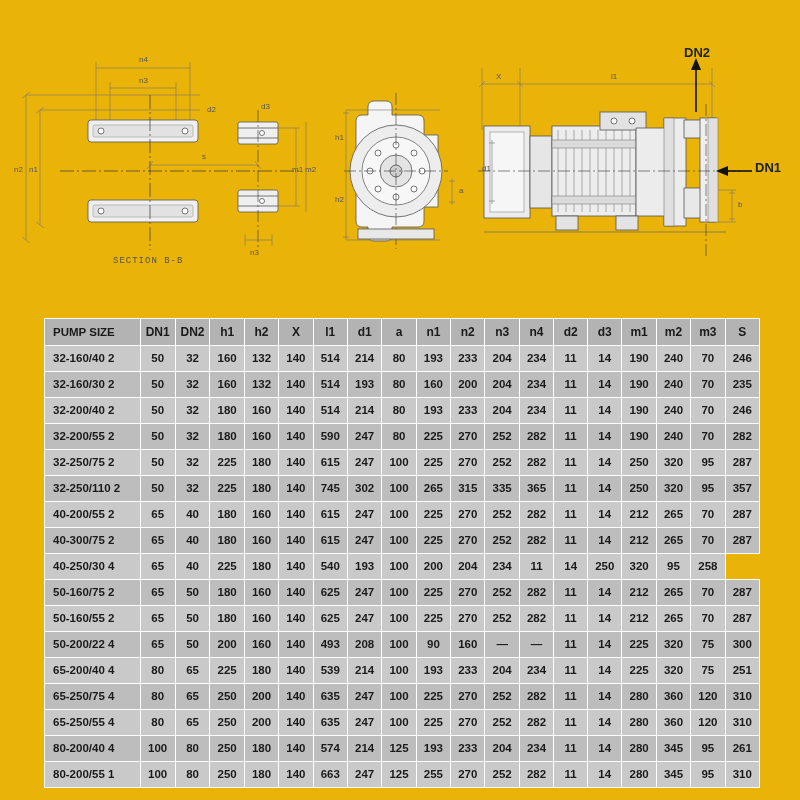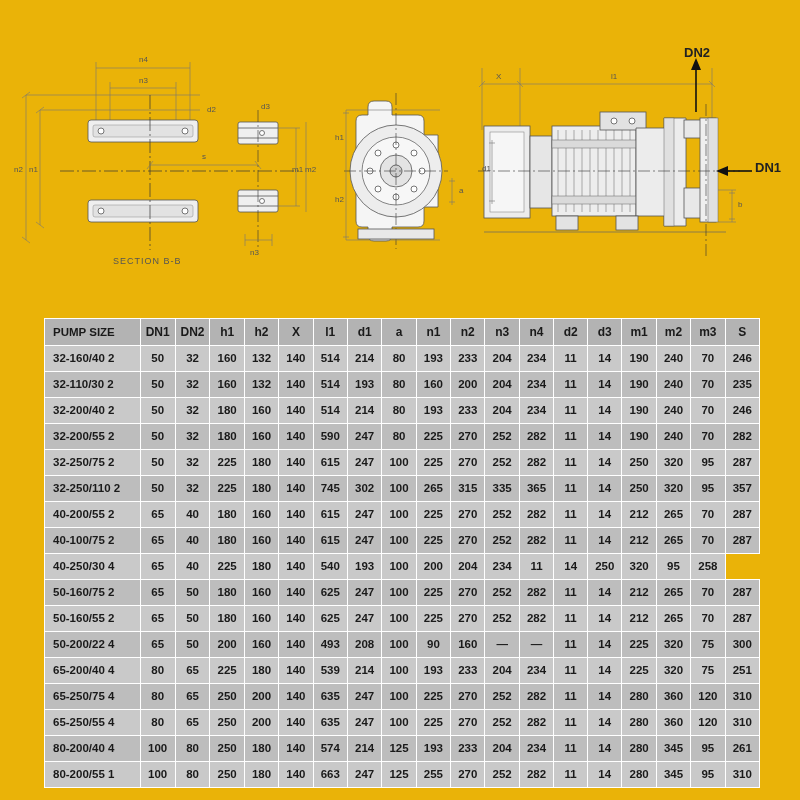--- a/index.html
+++ b/index.html
@@ -16,21 +16,21 @@
   #drawing svg{display:block;}
   .dwg-label{
     position:absolute;
     font-family:"Liberation Sans", sans-serif;
     font-size:11px;
     color:#333;
     white-space:nowrap;
   }
   .dwg-label.big{font-size:13px;font-weight:bold;color:#222;}
   .dwg-label.tiny{font-size:8px;color:#555;}
-  .dwg-label.mono{font-family:Liberation Sans, sans-serif;font-size:9px;letter-spacing:1px;color:#555;}
+  .dwg-label.mono{font-family:Liberation Mono, monospace;font-size:9px;letter-spacing:1px;color:#555;}
 
   
   #table-wrap{position:absolute;left:44px;top:318px;width:716px;}
   table{border-collapse:collapse;width:716px;font-size:11.5px;}
   th,td{
     border:1px solid #ffffff;
     text-align:center;
     padding:0;
     height:25px;
     color:#1a1a1a;
@@ -330,21 +330,21 @@
             <td>204</td>
             <td>234</td>
             <td>11</td>
             <td>14</td>
             <td>190</td>
             <td>240</td>
             <td>70</td>
             <td>246</td>
           </tr>
           <tr>
-            <td class="size">32-110/30 2</td>
+            <td class="size">32-160/30 2</td>
             <td>50</td>
             <td>32</td>
             <td>160</td>
             <td>132</td>
             <td>140</td>
             <td>514</td>
             <td>193</td>
             <td>80</td>
             <td>160</td>
             <td>200</td>
@@ -456,21 +456,21 @@
             <td>252</td>
             <td>282</td>
             <td>11</td>
             <td>14</td>
             <td>212</td>
             <td>265</td>
             <td>70</td>
             <td>287</td>
           </tr>
           <tr>
-            <td class="size">40-100/75 2</td>
+            <td class="size">40-300/75 2</td>
             <td>65</td>
             <td>40</td>
             <td>180</td>
             <td>160</td>
             <td>140</td>
             <td>615</td>
             <td>247</td>
             <td>100</td>
             <td>225</td>
             <td>270</td>

